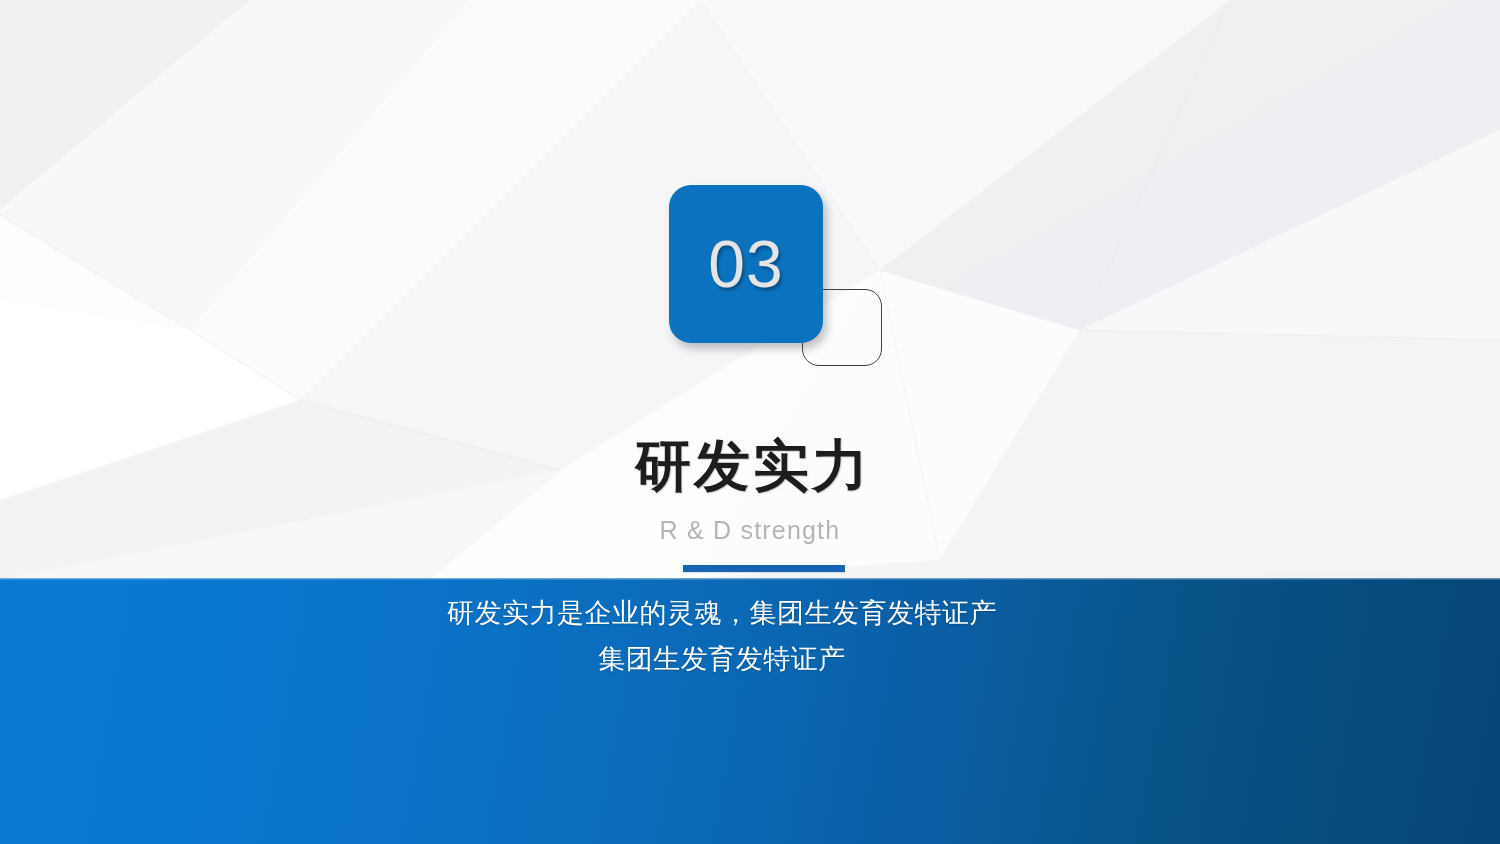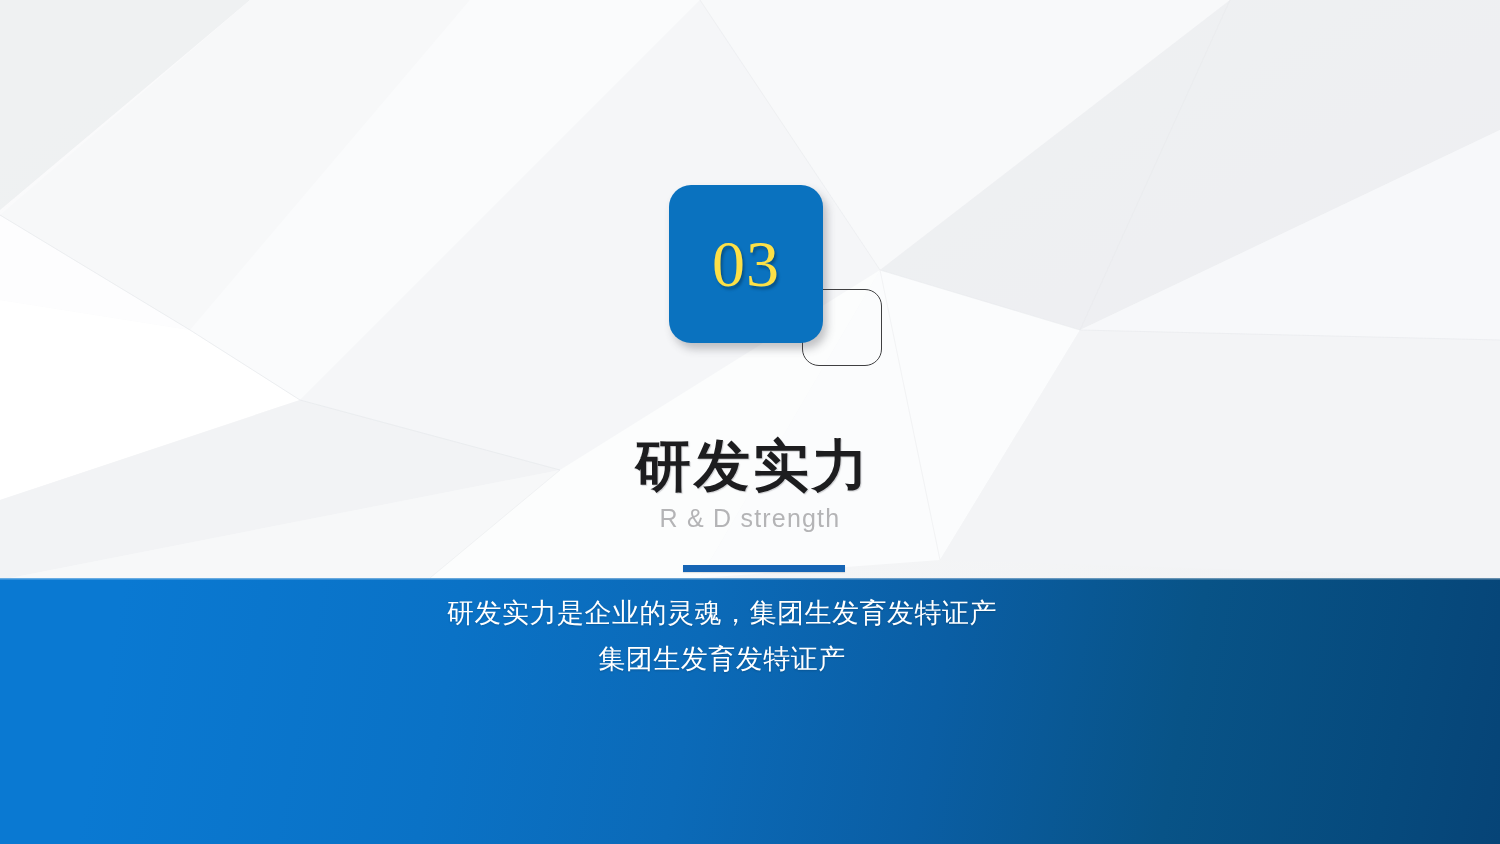--- a/index.html
+++ b/index.html
@@ -99,25 +99,25 @@
     box-shadow: 4px 6px 9px rgba(60,60,70,0.30);
   }
   #badge-number {
     position: absolute;
     left: 0; top: 0;
     width: 154px;
     height: 158px;
     display: flex;
     align-items: center;
     justify-content: center;
-    color: #fde047;
+    color: #e5e5e5;
     font-size: 66px;
     font-weight: 300;
     letter-spacing: 1px;
-    font-family: Liberation Serif, serif;
+    font-family: Liberation Sans, sans-serif;
     text-shadow: 2px 3px 3px rgba(0,0,0,0.28);
   }
 
   
   #headline {
     position: absolute;
     left: 0;
     top: 432px;
     width: 1500px;
     text-align: center;
@@ -128,21 +128,21 @@
     font-weight: 700;
     font-size: 56px;
     line-height: 66px;
     color: #1d1d1f;
     letter-spacing: 3px;
     text-shadow: 1px 1px 1px rgba(120,120,130,0.35);
     padding-left: 6px;
   }
   #title-en {
     display: block;
-    margin-top: 4px;
+    margin-top: 16px;
     font-family: "Liberation Sans", "DejaVu Sans", sans-serif;
     font-weight: 300;
     font-size: 25px;
     line-height: 32px;
     color: #b4b4b6;
     letter-spacing: 1.2px;
   }
   #accent-bar {
     position: absolute;
     left: 683px;

